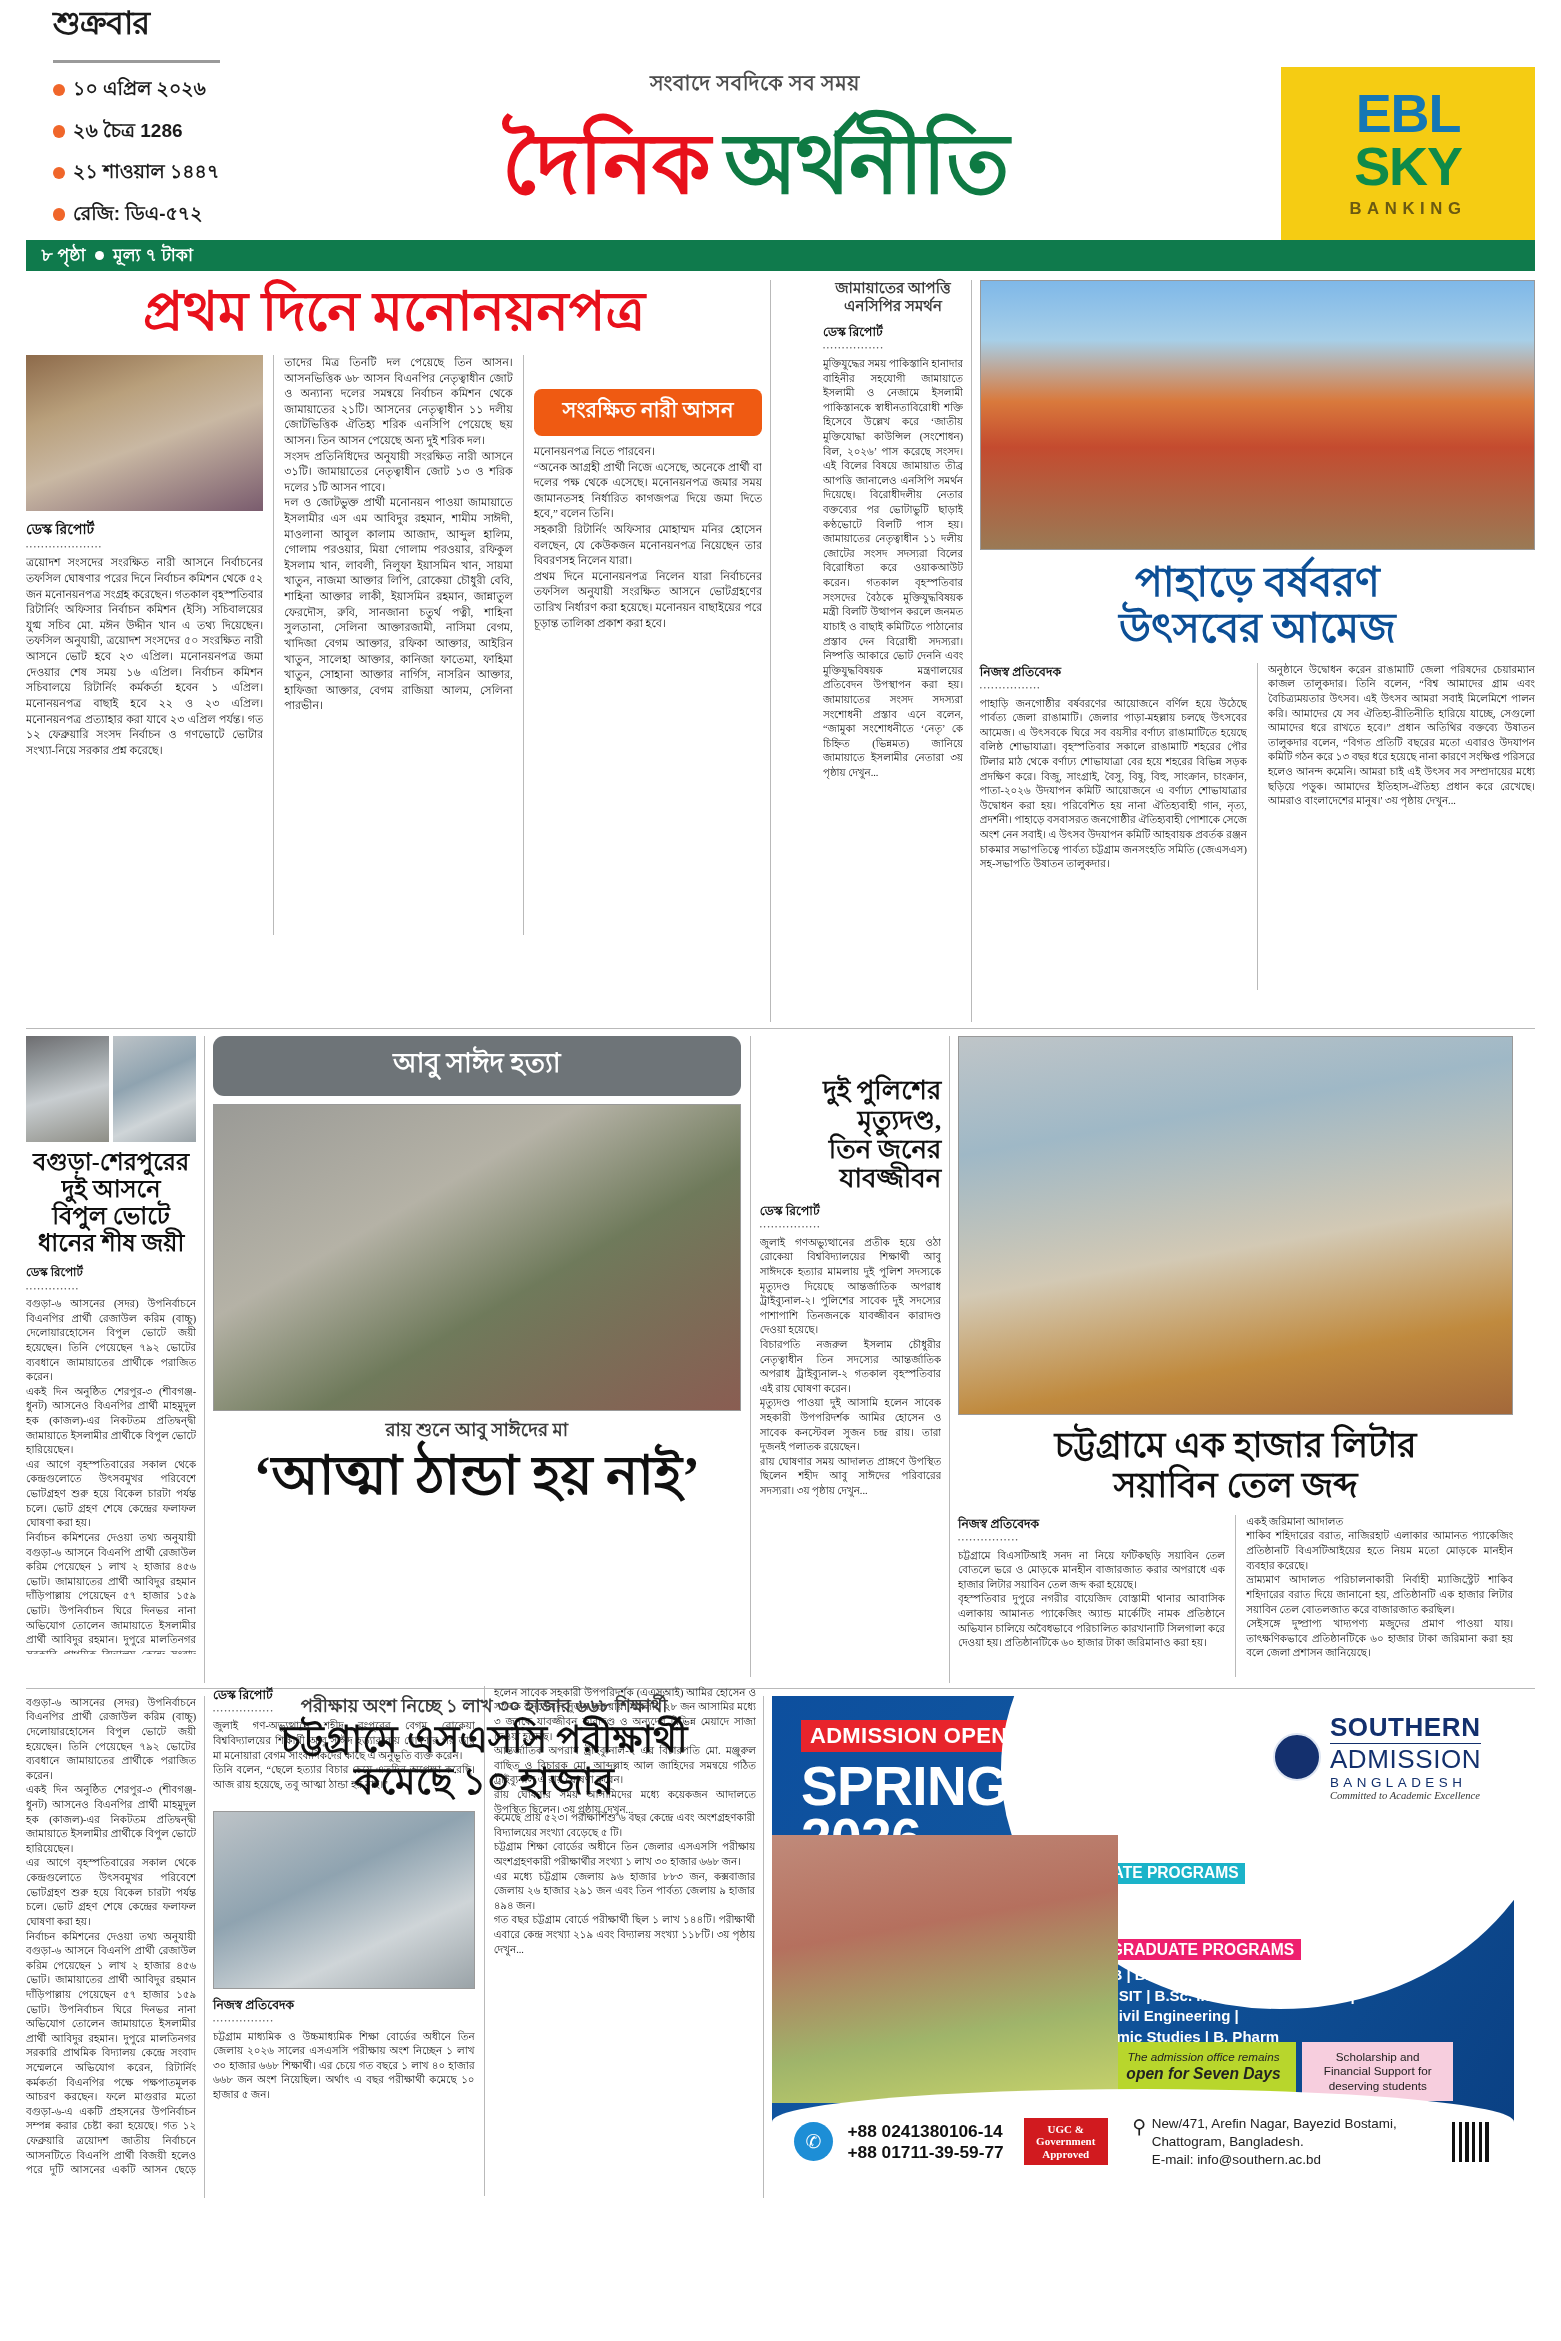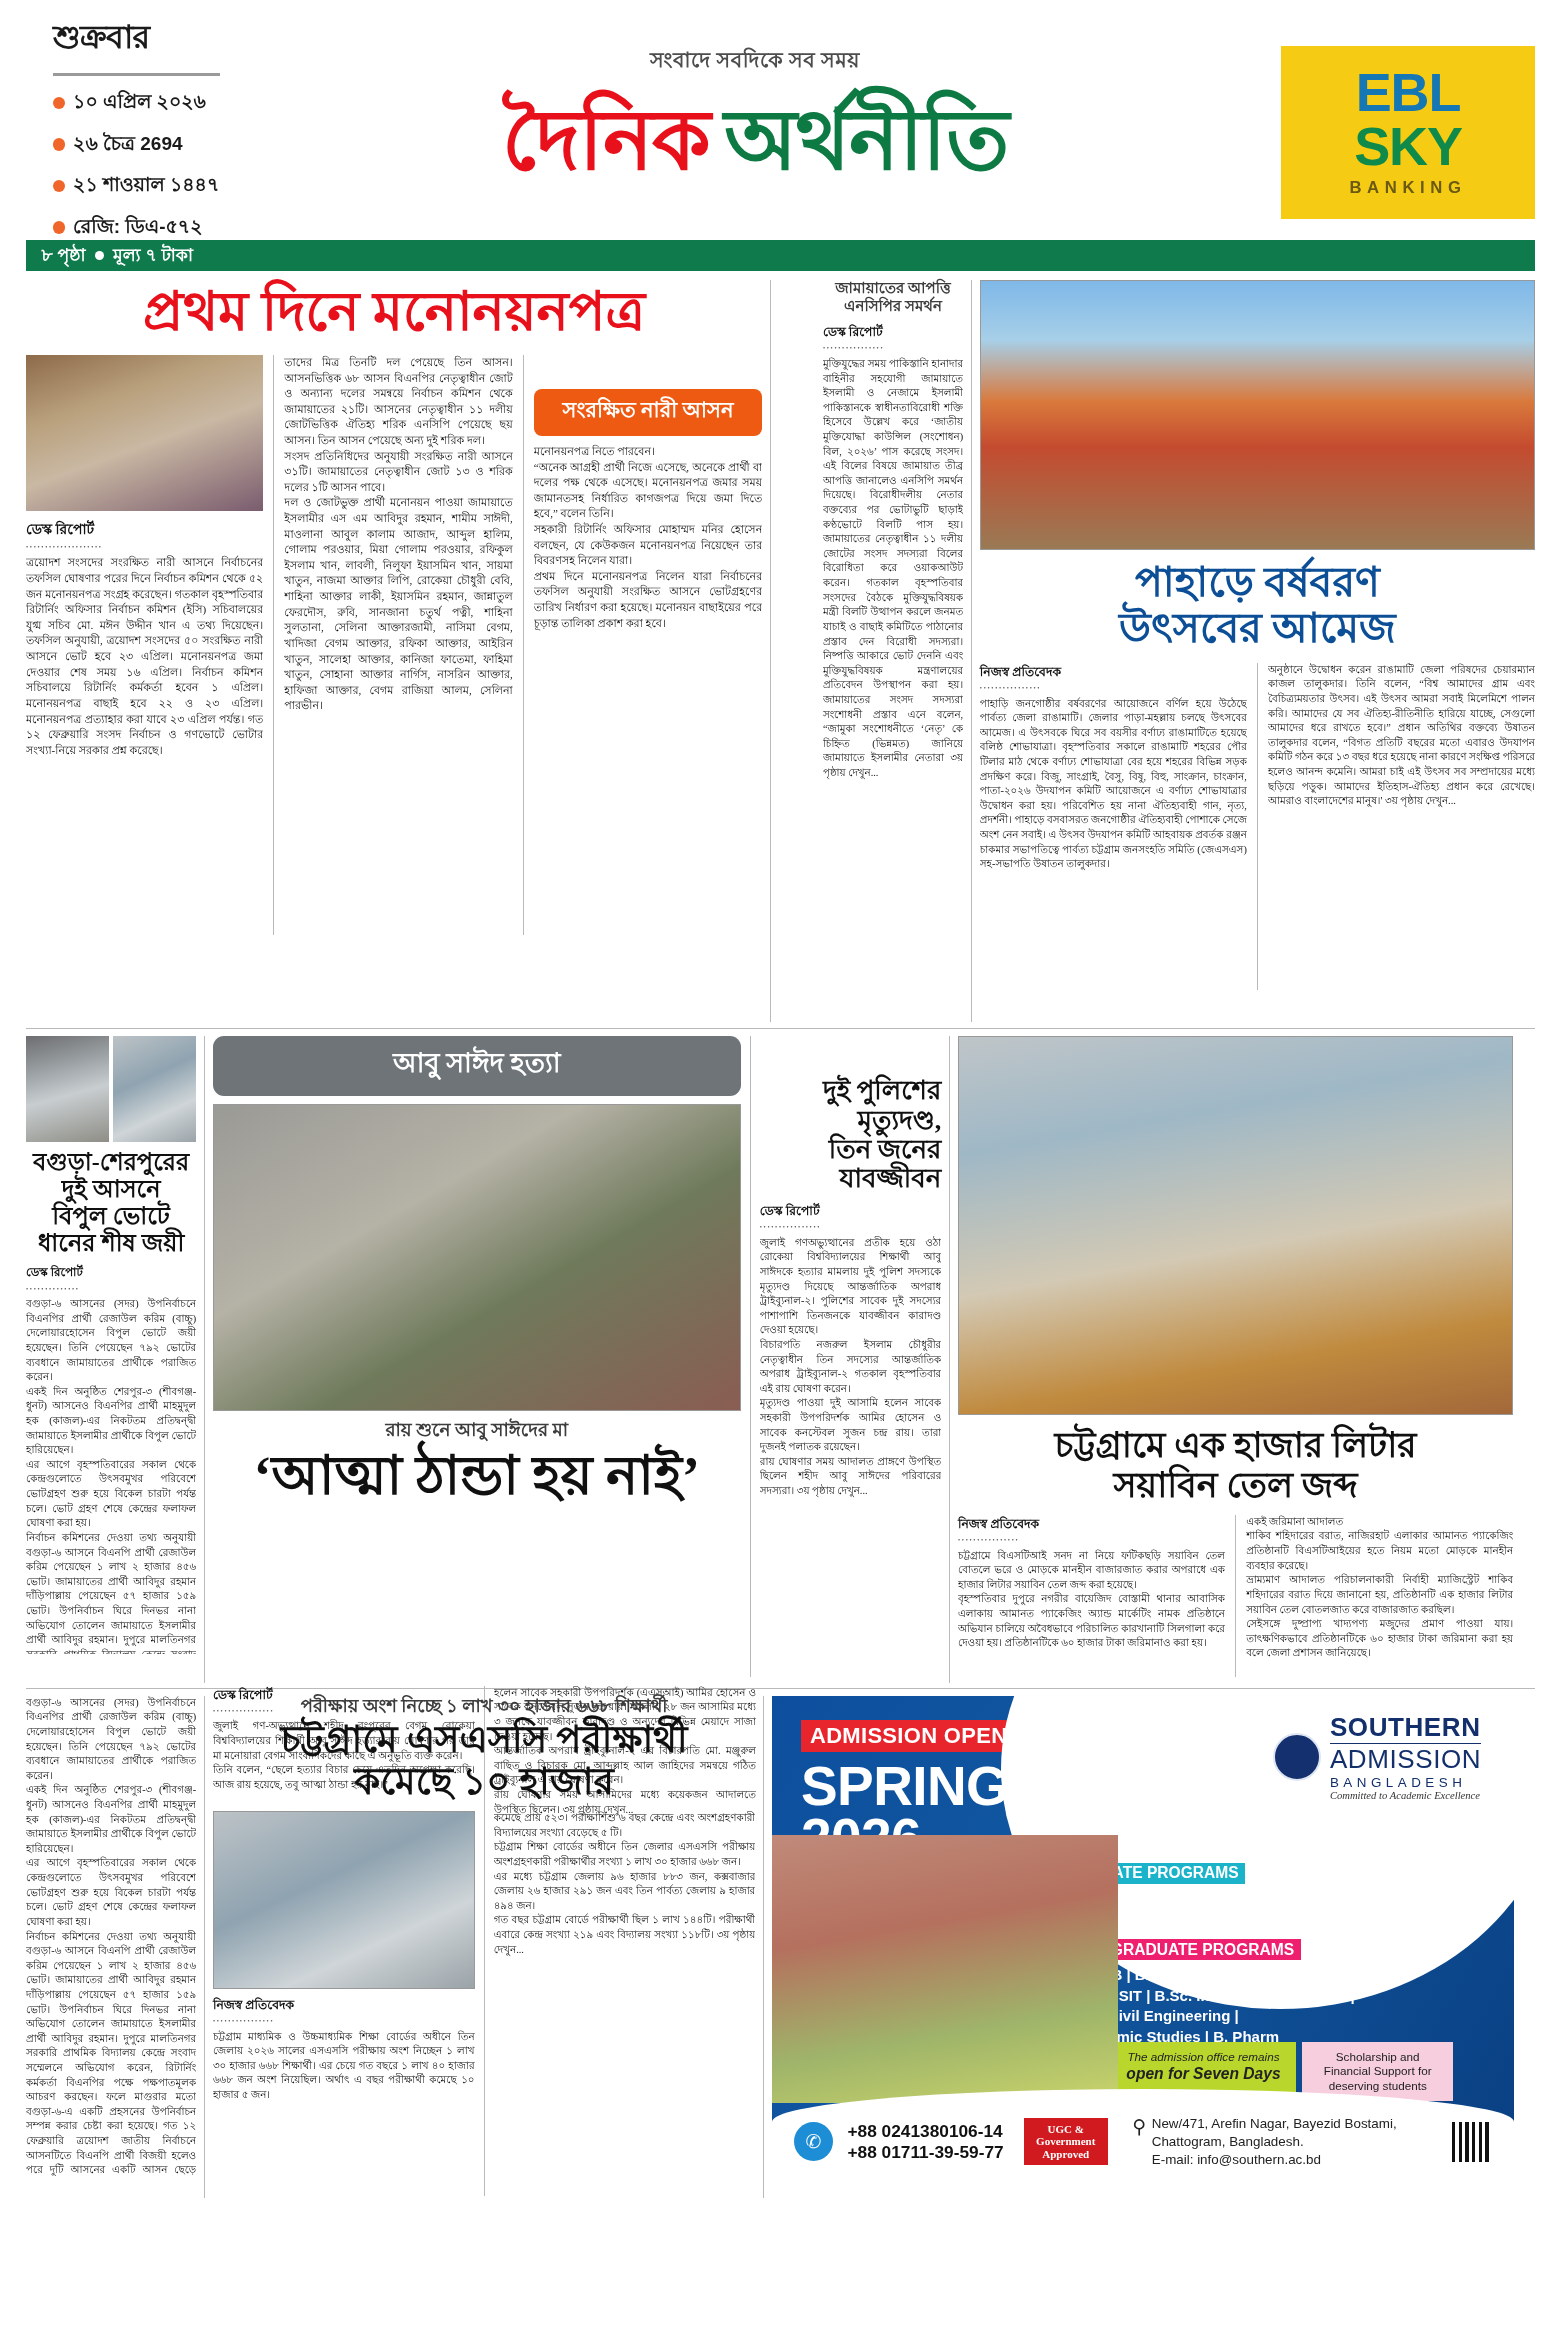--- a/index.html
+++ b/index.html
@@ -5,21 +5,21 @@
   * { box-sizing: border-box; margin: 0; padding: 0; }
   html, body {
     width: 1561px; height: 2342px;
     background: #ffffff;
     font-family: "Liberation Serif", "DejaVu Serif", serif;
     overflow: hidden;
   }
   .page { position: relative; width: 1561px; height: 2342px; background:#fff; padding: 0 26px; }
 
   
-  .masthead { display:flex; align-items:center; height: 240px; padding-top: 19px; }
+  .masthead { display:flex; align-items:flex-end; height: 240px; padding-top: 19px; }
   .mh-left { width: 217px; padding-left: 27px; padding-top: 5.6px; }
   .mh-day { font-size: 32px; font-weight: bold; color:#1b1b1b; letter-spacing:-0.6px;
             font-family:"Liberation Sans", sans-serif; }
   .mh-rule { height:2.8px; background:#9a9a9a; width:167px; margin:7.8px 0 11px 0; }
   .mh-dates { list-style:none; }
   .mh-dates li { display:flex; align-items:center; gap:7.8px; font-size:19px; color:#1b1b1b;
                  margin-bottom: 9.5px; font-family:"Liberation Sans", sans-serif; font-weight:600;}
   .dot { width:12.3px; height:12.3px; border-radius:50%; background:#f0662a; flex:0 0 auto; }
 
   .mh-center { flex:1; text-align:center; position:relative; padding-top: 2.2px;}
@@ -127,21 +127,21 @@
     <div class="mh-left">
       <div class="mh-day">শুক্রবার</div>
       <div class="mh-rule"></div>
       <ul class="mh-dates">
         <li>
             <span class="dot"></span>
             <span>১০ এপ্রিল ২০২৬</span>
           </li>
         <li>
             <span class="dot"></span>
-            <span>২৬ চৈত্র 2694</span>
+            <span>২৬ চৈত্র 1286</span>
           </li>
         <li>
             <span class="dot"></span>
             <span>২১ শাওয়াল ১৪৪৭</span>
           </li>
         <li>
             <span class="dot"></span>
             <span>রেজি: ডিএ-৫৭২</span>
           </li>
       </ul>

